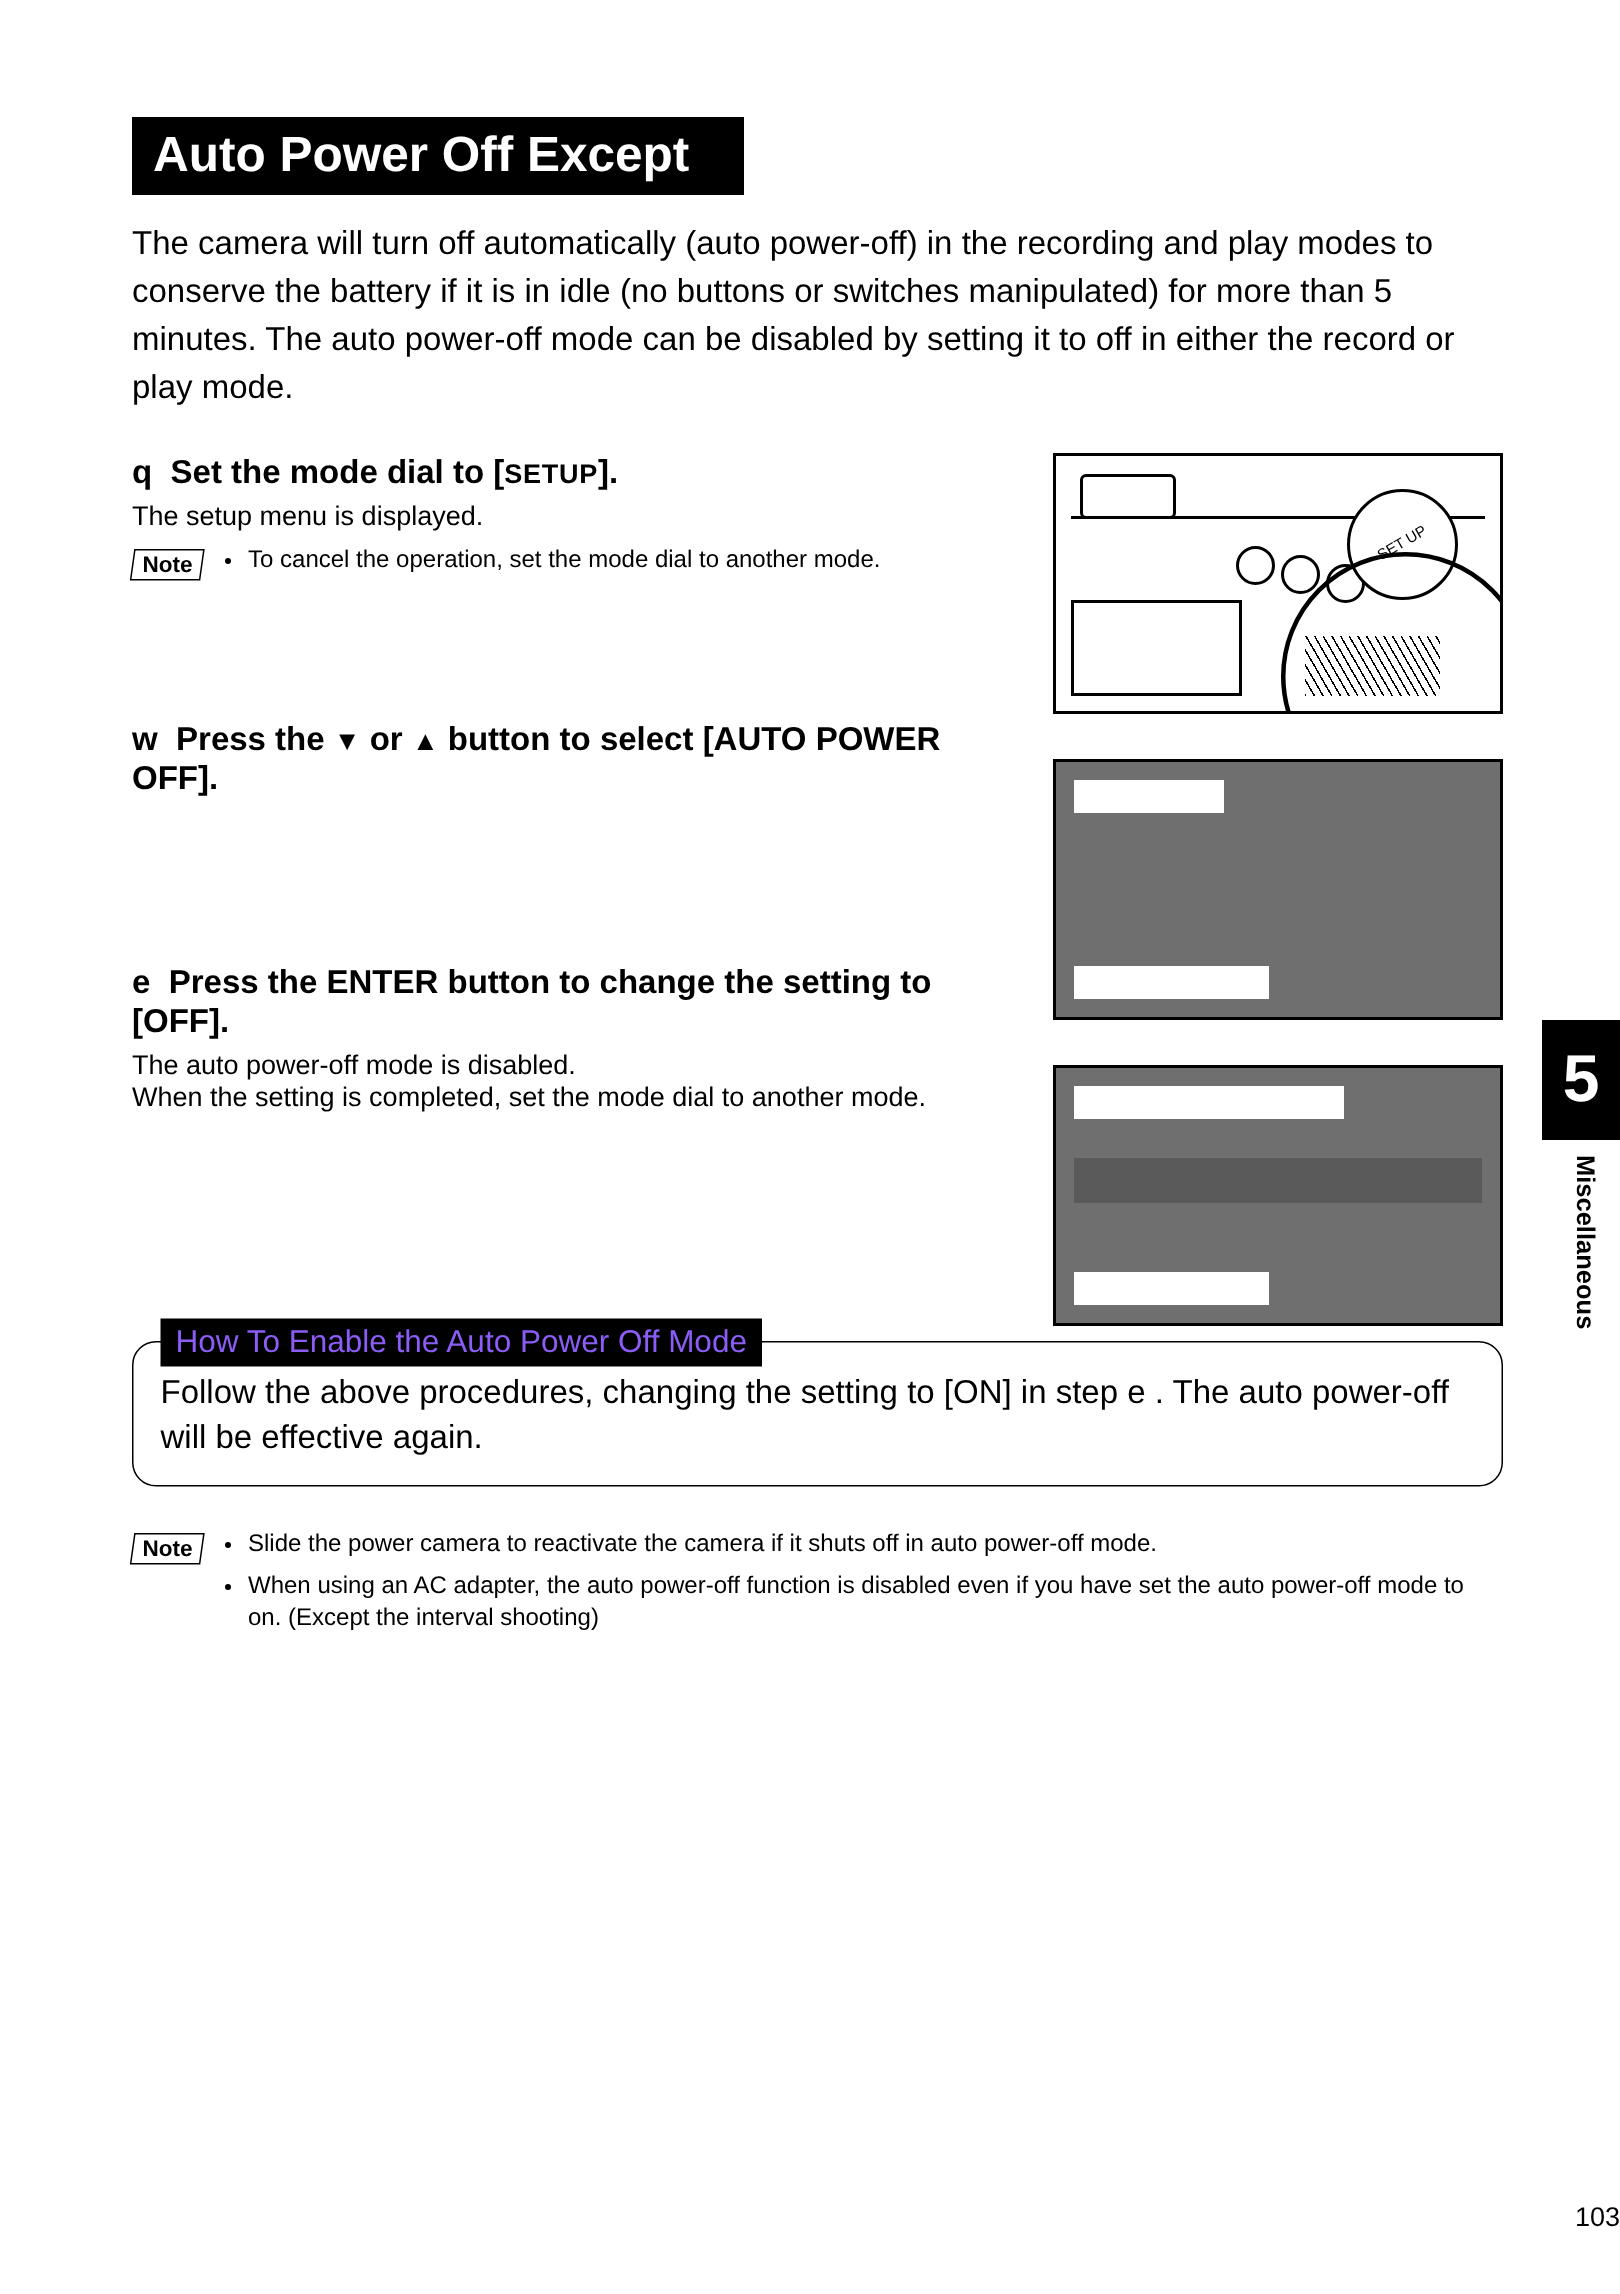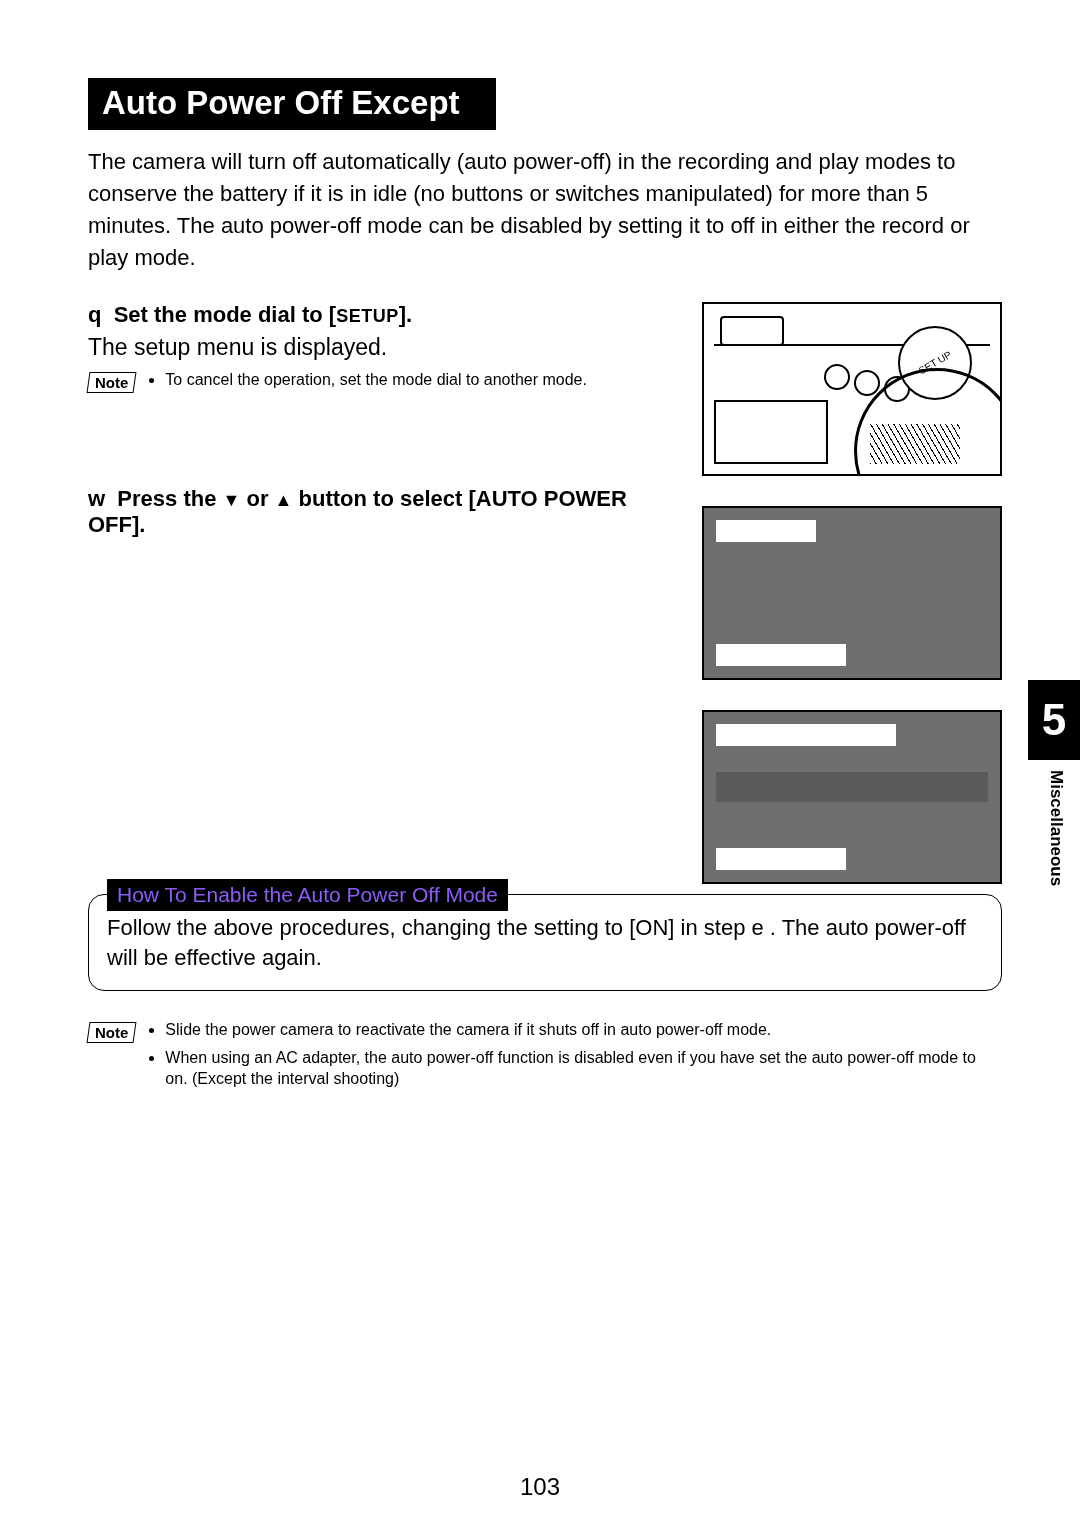--- a/index.html
+++ b/index.html
@@ -4,21 +4,21 @@
 <style>
 html,body{margin:0;padding:0;background:#fff;font-family:Helvetica,Arial,sans-serif;color:#000}
 .page{width:1080px;height:1529px;position:relative;box-sizing:border-box;padding:78px 78px 50px 88px}
 .title-bar{background:#000;color:#fff;font-size:33px;font-weight:bold;padding:6px 14px 8px;display:inline-block;min-width:380px}
 .intro{font-size:22px;line-height:1.45;margin-top:16px}
 .columns{display:flex;gap:24px;margin-top:28px}
 .left{flex:1}
 .right{width:300px;flex:0 0 300px;display:flex;flex-direction:column;gap:30px}
 .step{margin-bottom:50px}
 .step-head{font-size:22px;font-weight:bold}
-.step-body{font-size:23px;margin-top:6px}
+.step-body{font-size:18px;margin-top:6px}
 .note-row{display:flex;gap:10px;margin-top:8px;align-items:flex-start}
 .note-badge{border:1.5px solid #000;font-size:15px;font-weight:bold;padding:1px 6px;transform:skewX(-8deg);display:inline-block;margin-top:3px;background:#fff}
 .note-badge span{display:inline-block;transform:skewX(8deg)}
 .note-text{font-size:16px;line-height:1.35}
 .note-text li{margin-bottom:6px}
 ul.bullets{list-style:disc;margin:0;padding-left:20px}
 .setup-word{font-size:18px;letter-spacing:0.5px}
 .tri{font-size:18px;vertical-align:middle}
 .camera-fig{border:2px solid #000;height:170px;position:relative;overflow:hidden}
 .screen-fig{border:2px solid #000;height:170px;background:#6f6f6f;position:relative}
@@ -27,21 +27,21 @@
 .sf1 .bar2{left:12px;bottom:12px;width:130px}
 .sf2 .bar1{left:12px;top:12px;width:180px}
 .sf2 .bar2{left:12px;bottom:12px;width:130px}
 .sf2 .mid{left:12px;top:60px;width:272px;background:#5a5a5a;height:30px}
 .enable-box{border:1.5px solid #000;border-radius:16px;padding:14px 18px 16px;position:relative;margin-top:10px}
 .enable-title{position:absolute;left:18px;top:-16px;background:#000;color:#8b5cf6;font-size:21px;padding:4px 10px}
 .enable-body{font-size:22px;line-height:1.4;margin-top:4px}
 .bottom-note{margin-top:28px}
 .side-tab{position:absolute;right:0;top:680px;background:#000;color:#fff;width:52px;height:80px;display:flex;align-items:center;justify-content:center;font-size:44px;font-weight:bold}
 .side-label{position:absolute;right:14px;top:770px;font-size:17px;font-weight:bold;writing-mode:vertical-rl}
-.page-num{position:absolute;bottom:28px;left:0;right:0;text-align:center;font-size:24px}
+.page-num{position:absolute;bottom:40px;left:0;right:0;text-align:right;font-size:18px}
 .cam-body{position:absolute;inset:0}
 .cam-dial{position:absolute;right:28px;top:22px;width:70px;height:70px;border:2px solid #000;border-radius:50%;background:#fff;display:flex;align-items:center;justify-content:center}
 .cam-dial span{font-size:10px;transform:rotate(-30deg)}
 .cam-line{position:absolute;left:10px;right:10px;top:40px;height:2px;background:#000}
 .cam-btn{position:absolute;width:22px;height:22px;border:2px solid #000;border-radius:50%;background:#fff}
 .cb1{left:120px;top:60px}.cb2{left:150px;top:66px}.cb3{left:180px;top:72px}
 .cam-lens{position:absolute;right:-20px;bottom:-60px;width:160px;height:160px;border:3px solid #000;border-radius:50%}
 .cam-lcd{position:absolute;left:16px;top:12px;width:60px;height:26px;border:2px solid #000;border-radius:4px}
 .cam-rect{position:absolute;left:10px;bottom:10px;width:110px;height:60px;border:2px solid #000}
 .cam-hatch{position:absolute;right:40px;bottom:10px;width:90px;height:40px;background:repeating-linear-gradient(60deg,#000 0 1px,transparent 1px 5px)}
@@ -72,20 +72,28 @@
         </div>
       </div>
 
       <div class="step" style="padding-top:40px">
         <div class="step-head">
           <span>w</span>&nbsp;
           <span>Press the </span><span class="tri">▼</span><span> or </span><span class="tri">▲</span><span> button to select [AUTO POWER OFF].</span>
         </div>
       </div>
 
+      <div class="step" style="padding-top:60px;margin-bottom:20px">
+        <div class="step-head">
+          <span>e</span>&nbsp;
+          <span>Press the ENTER button to change the setting to [OFF].</span>
+        </div>
+        <div class="step-body" style="white-space:pre-line">The auto power-off mode is disabled.
+When the setting is completed, set the mode dial to another mode.</div>
+      </div>
 
     </div>
 
     <div class="right">
       <div class="camera-fig">
         <div class="cam-body">
           <div class="cam-lcd"></div>
           <div class="cam-line"></div>
           <div class="cam-btn cb1"></div>
             <div class="cam-btn cb2"></div>

